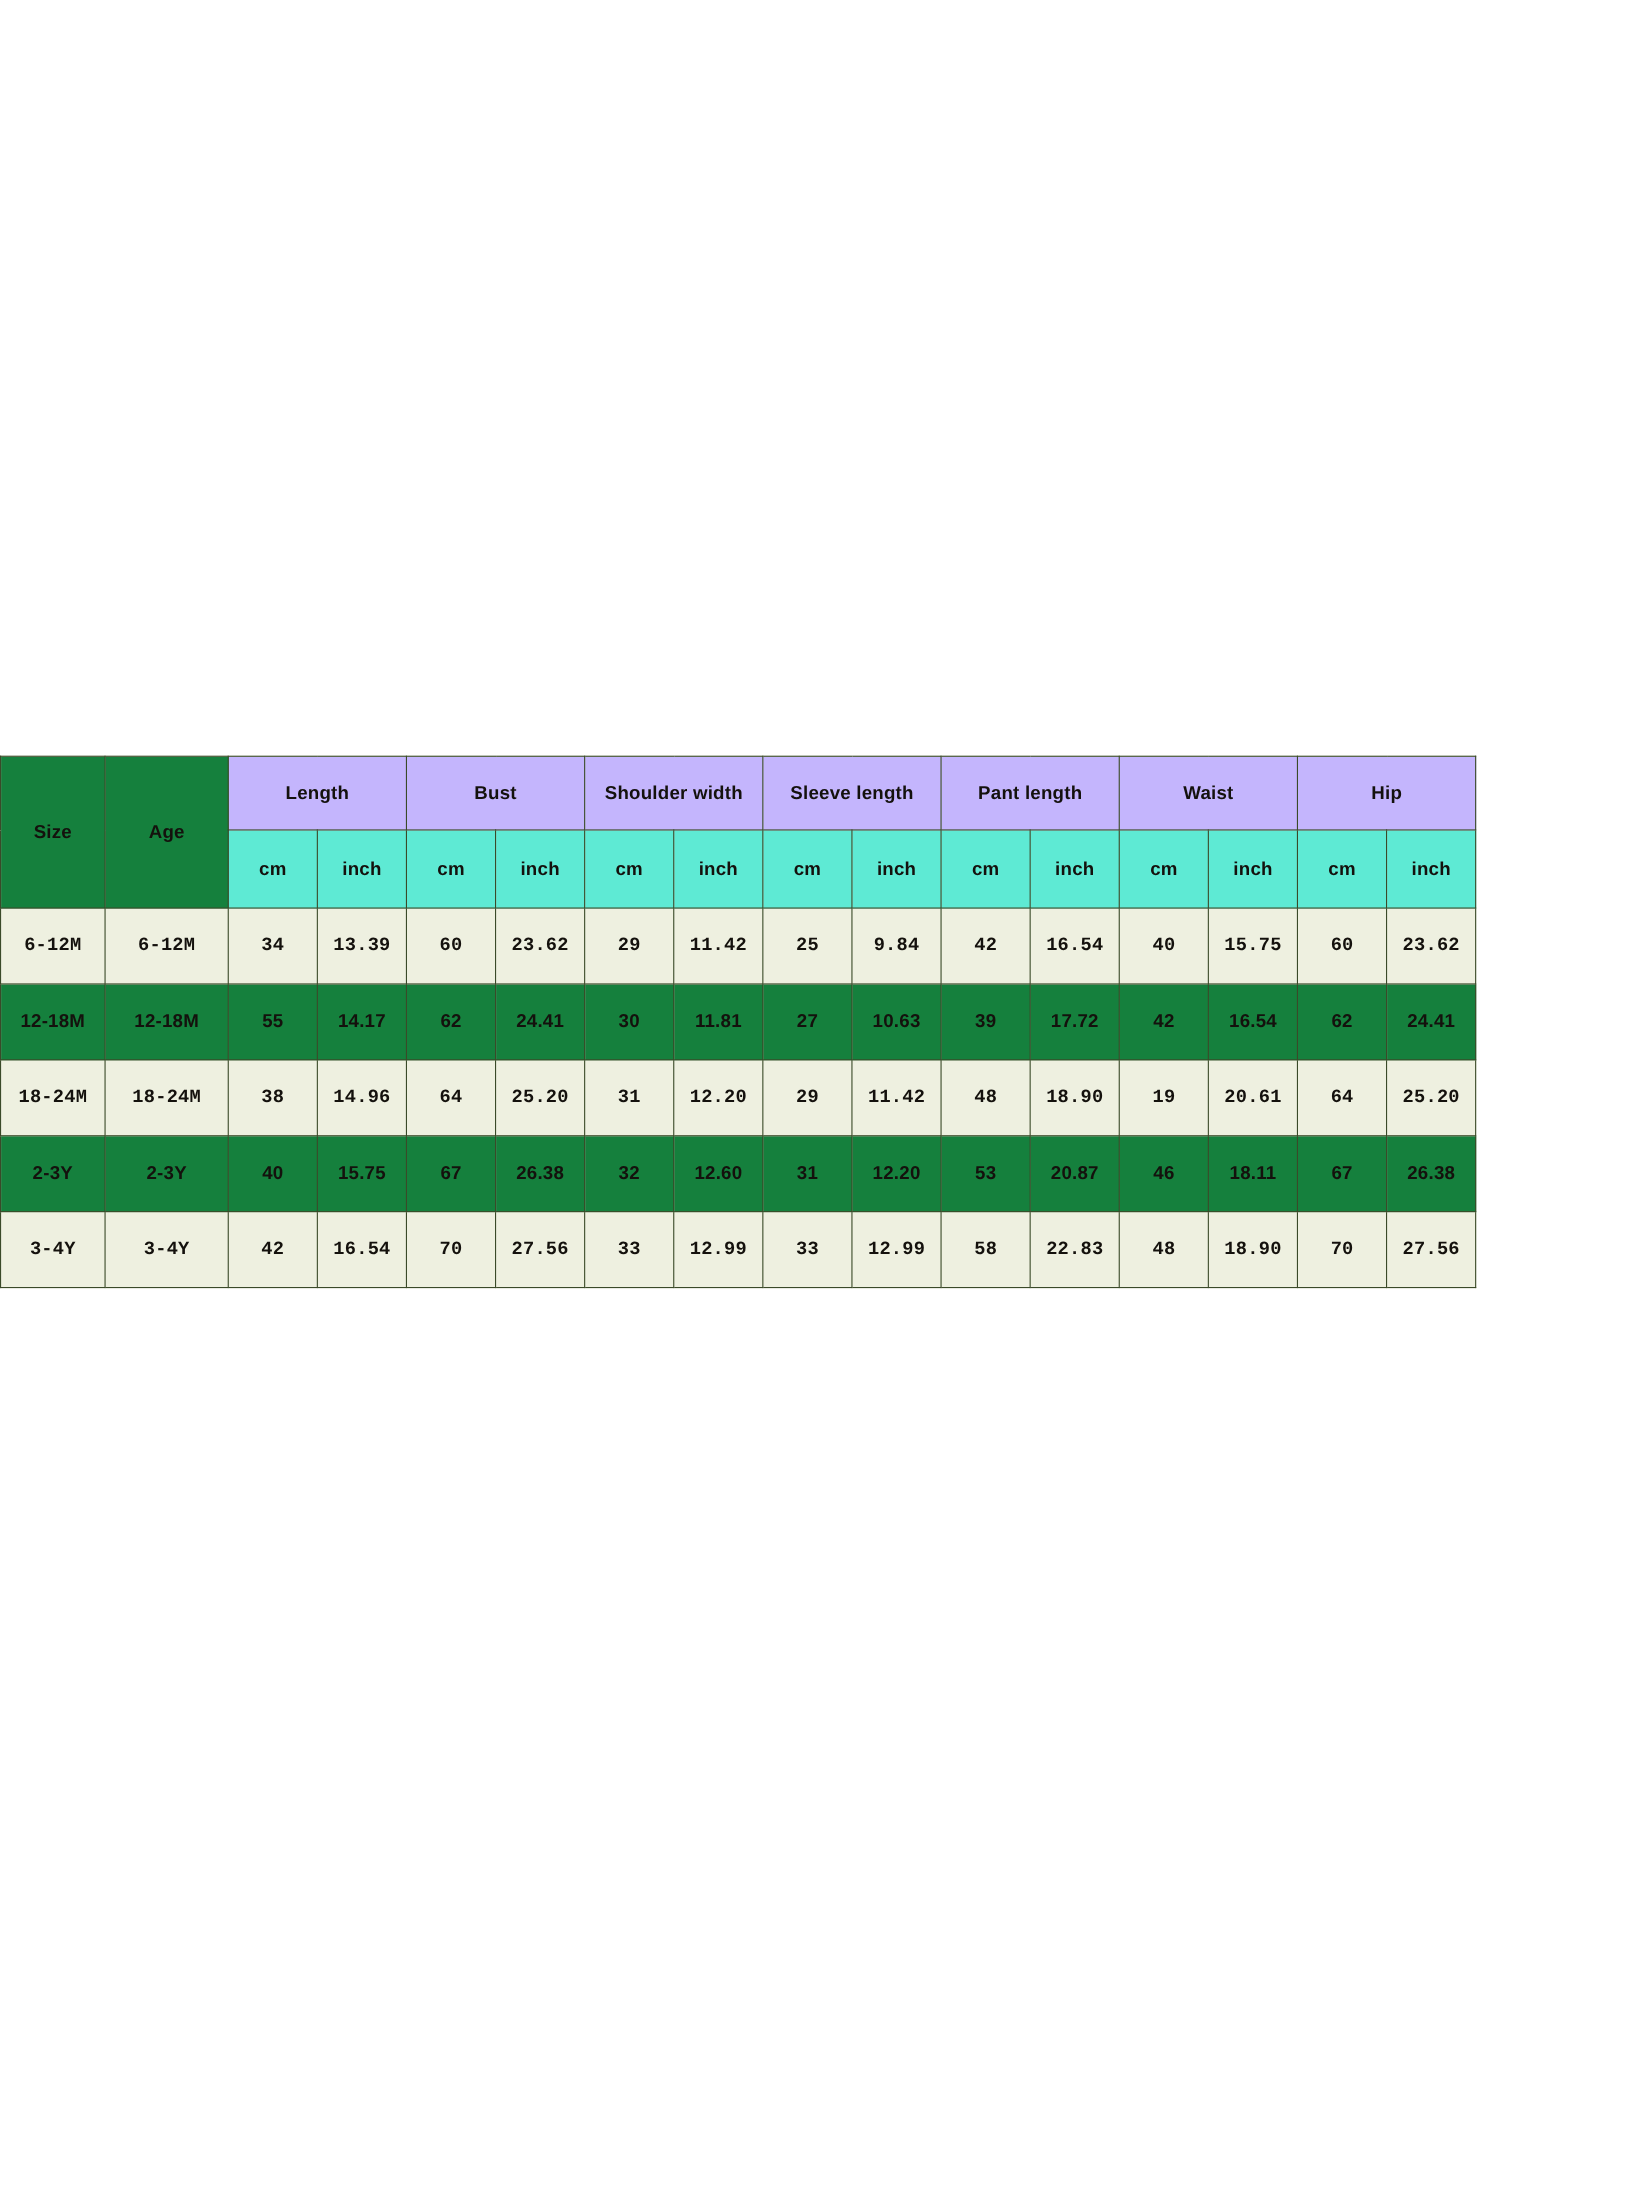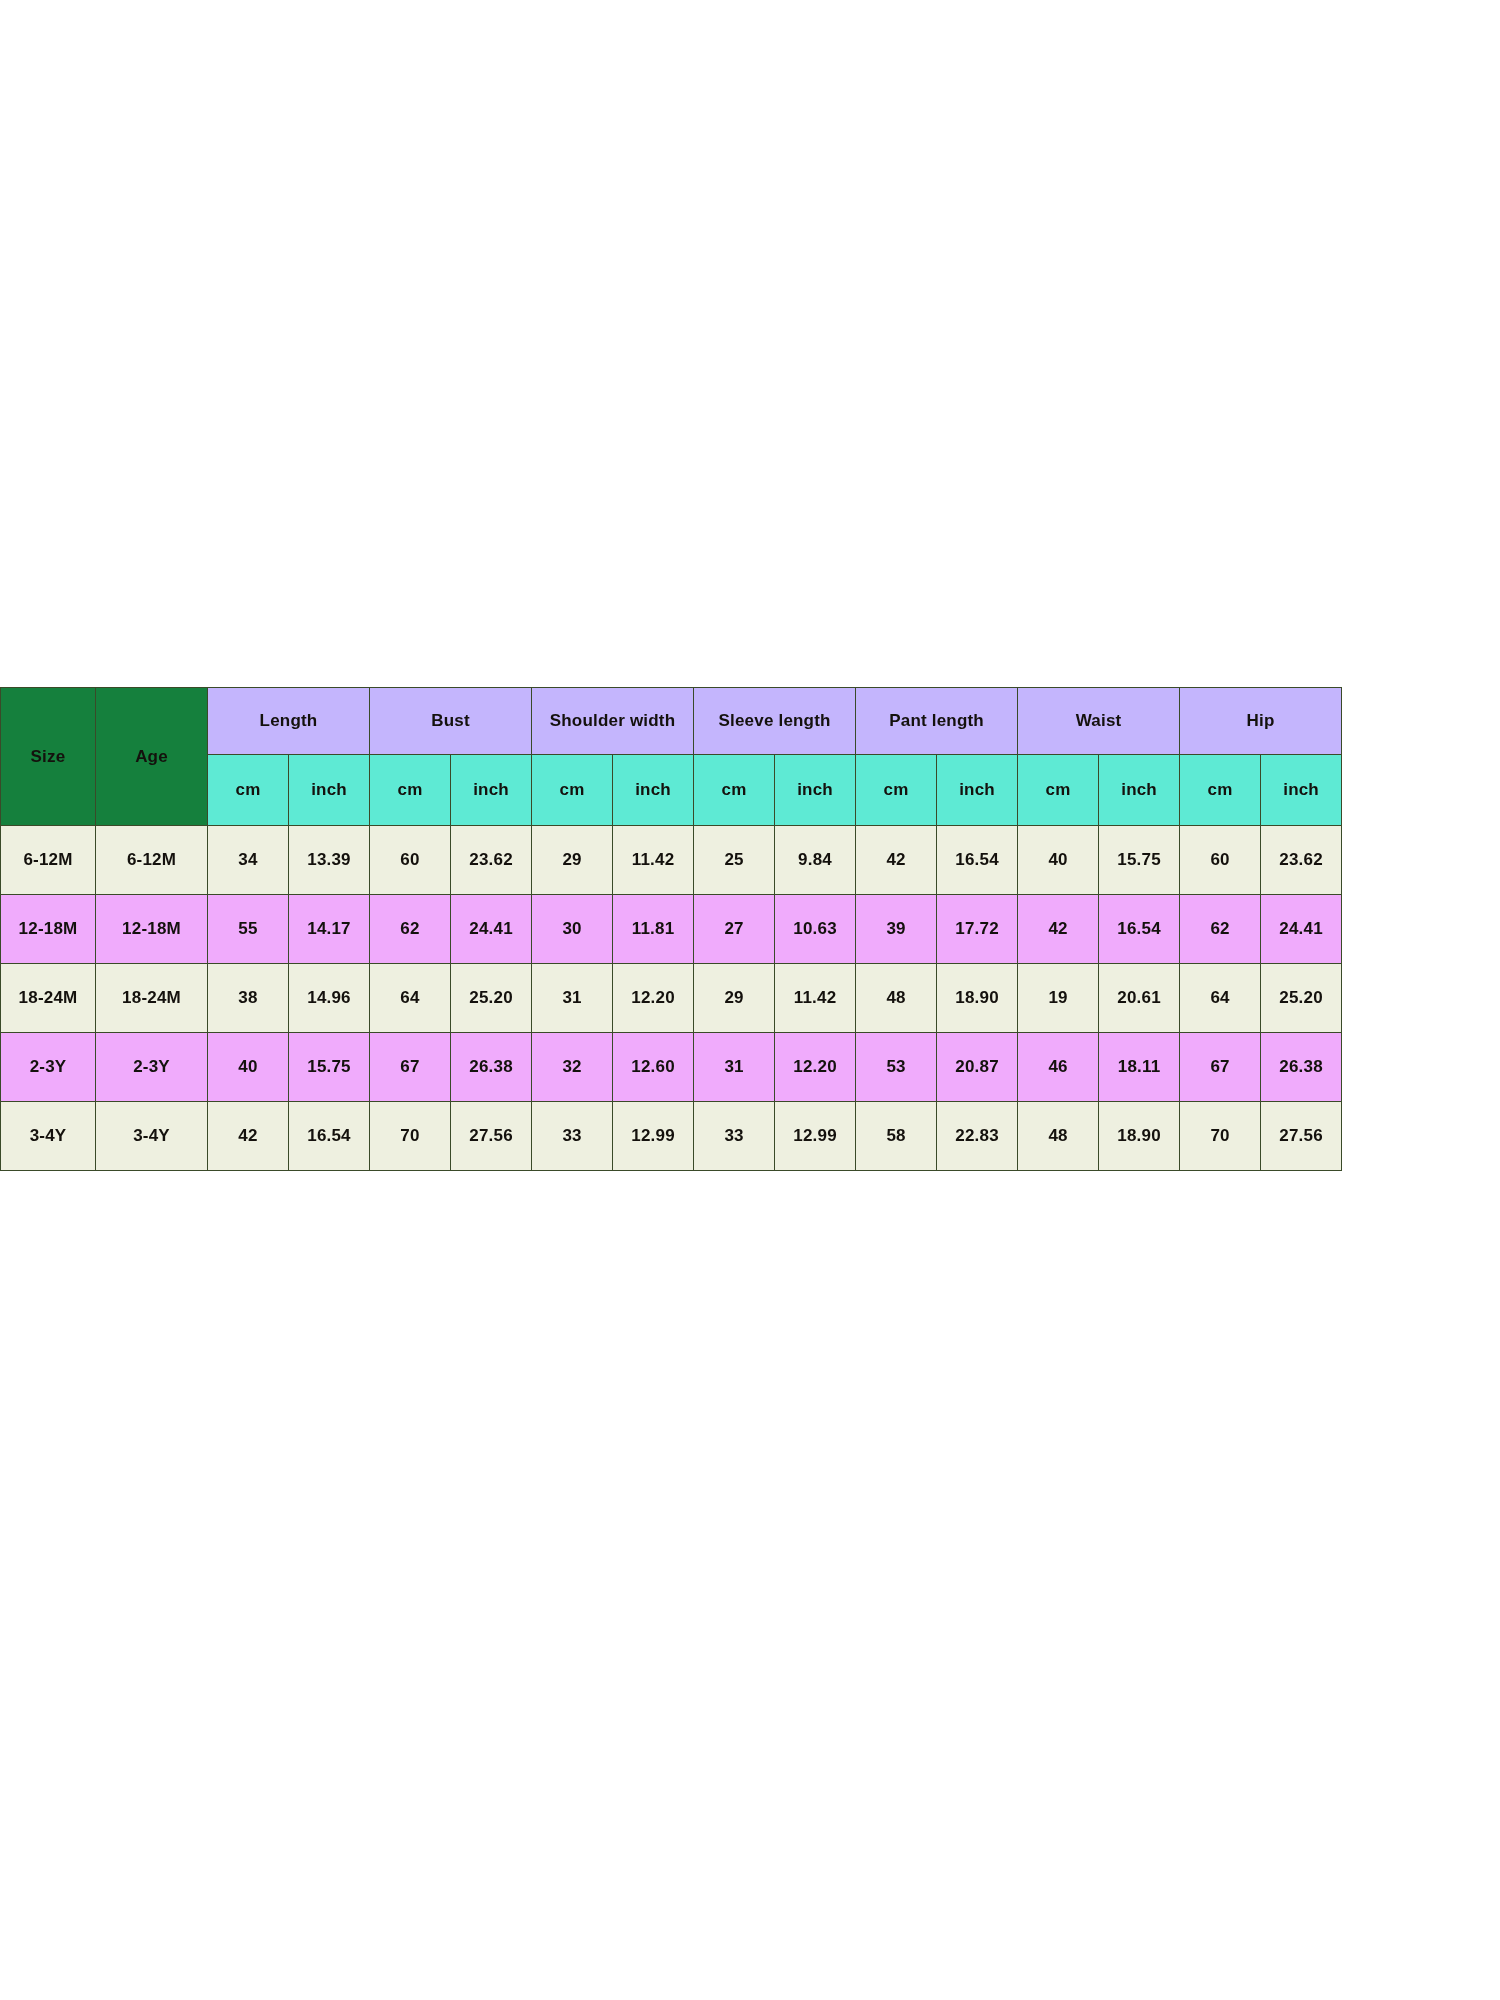--- a/index.html
+++ b/index.html
@@ -52,22 +52,22 @@
     height: 136px;
     font-size: 19px;
   }
   .unit {
     background: #5eead4;
     height: 70px;
     font-size: 18px;
   }
 
   
-  tr.row-light td { background: #eef0e0; height: 68px; }
-  tr.row-dark  td { background: #f0abfc; height: 68px; }
+  tr.row-light td { background: #eef0e0; height: 68px; font-family: Liberation Mono, monospace; }
+  tr.row-dark  td { background: #15803d; height: 68px; }
 
   td.label-col { font-size: 18px; }
 
   
   col.c-size { width: 95px; }
   col.c-age  { width: 112px; }
   col.c-num  { width: 81px; }
 </style>
 </head>
 <body>

